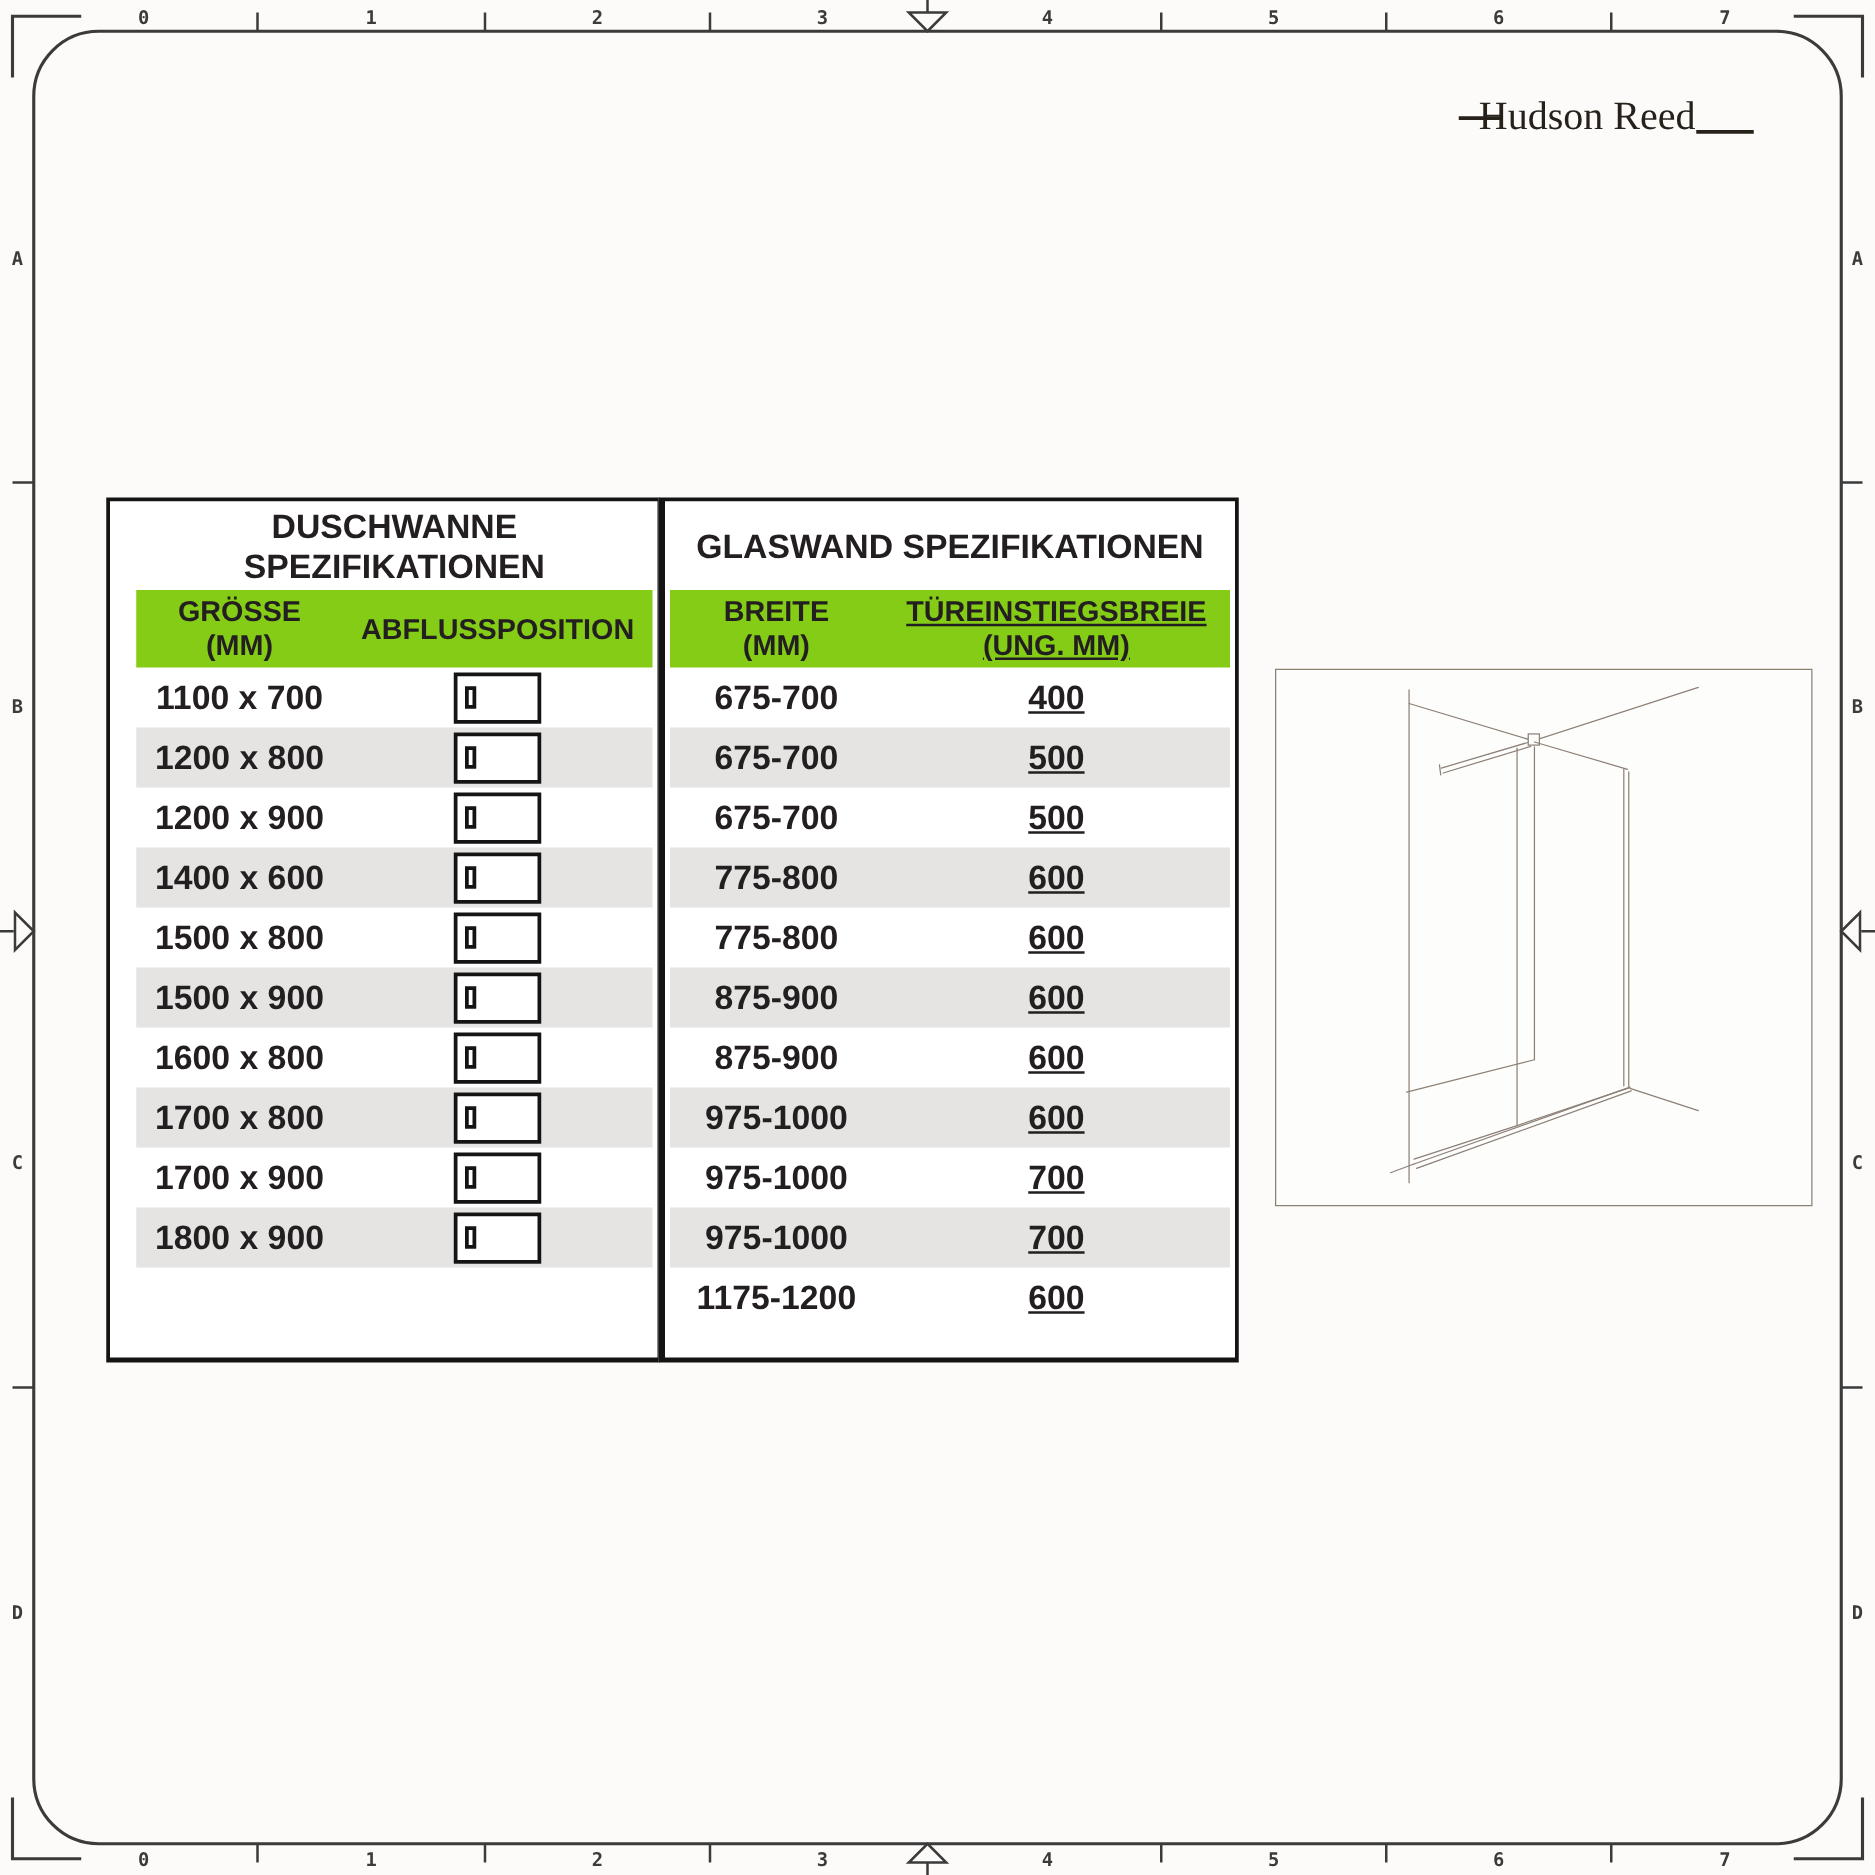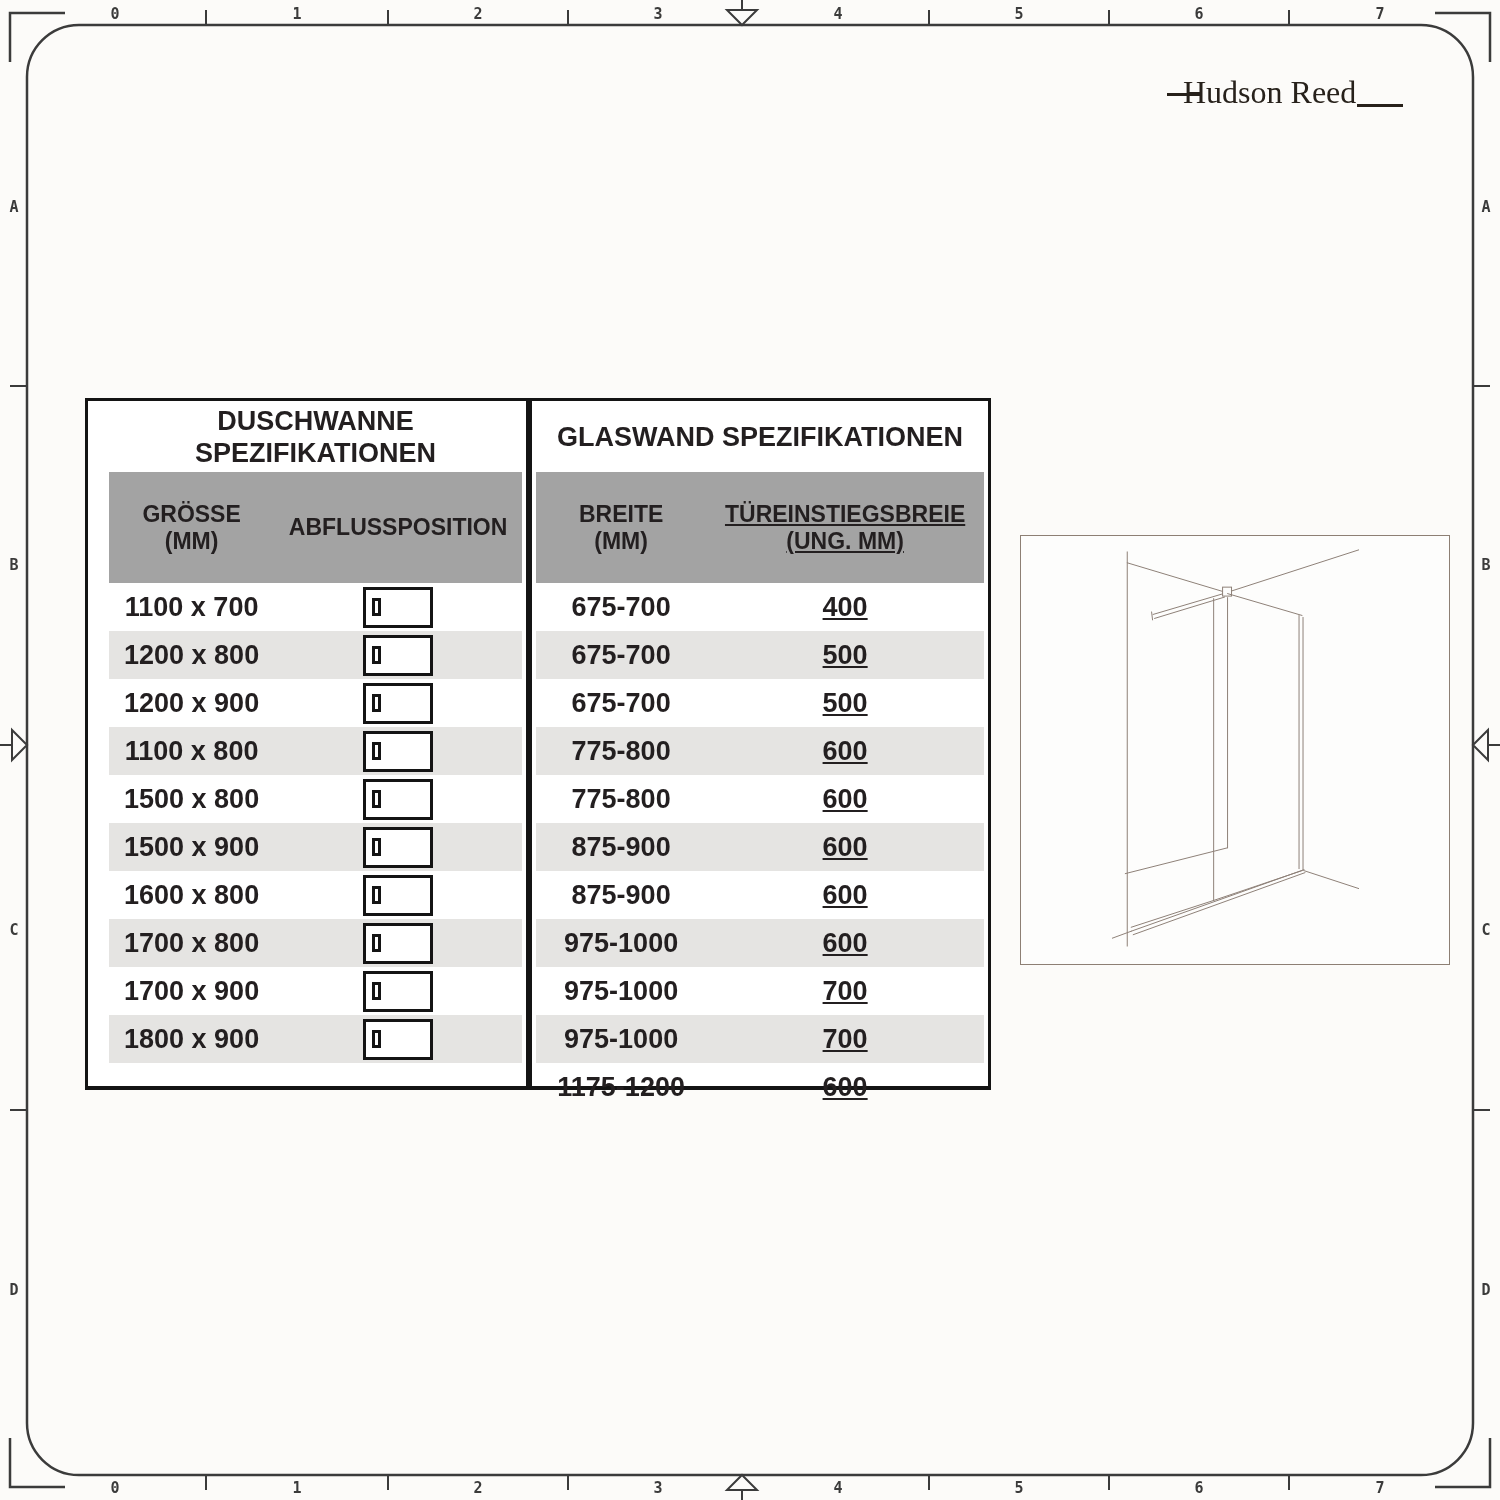--- a/index.html
+++ b/index.html
@@ -22,21 +22,21 @@
   #logo .stroke-right{position:absolute;right:-47px;top:36px;width:46px;height:3px;background:#27211b;}
 
   
   .spec-table{position:absolute;top:398px;box-sizing:border-box;background:#fff;
               border:3px solid #141414;color:#231f20;}
   #tray-table{left:85px;width:443px;height:692px;border-right-width:2px;}
   #glass-table{left:527px;width:464px;height:692px;border-left-width:5px;border-bottom-width:4px;}
   #tray-table{border-bottom-width:4px;padding-left:17px;}
   .tbl-title{height:71px;display:flex;flex-direction:column;justify-content:center;align-items:center;
              font-weight:bold;font-size:27px;line-height:32px;text-align:center;}
-  .tbl-head{height:111px;margin:0 4px;background:#a3a3a3;display:flex;align-items:stretch;}
+  .tbl-head{height:62px;margin:0 4px;background:#84cc16;display:flex;align-items:stretch;}
   .hcell{display:flex;flex-direction:column;justify-content:center;align-items:center;
          font-weight:bold;font-size:23px;line-height:27px;text-align:center;}
   .rows{margin:0 4px;}
   .row{height:48px;display:flex;align-items:stretch;}
   .row:nth-child(even){background:#e5e4e2;}
   .cell{display:flex;justify-content:center;align-items:center;font-weight:bold;font-size:27px;}
   .c40{width:40%;}.c60{width:60%;text-align:center;}.c38{width:38%;}.c62{width:62%;text-decoration:underline;}
 
   
   .drain-icon{box-sizing:border-box;width:70px;height:41px;background:#fff;
@@ -159,21 +159,21 @@
             <span class="drain-icon"></span>
           </div>
         </div>
       <div class="row">
           <div class="cell c40">1200 x 900</div>
           <div class="cell c60">
             <span class="drain-icon"></span>
           </div>
         </div>
       <div class="row">
-          <div class="cell c40">1100 x 800</div>
+          <div class="cell c40">1400 x 600</div>
           <div class="cell c60">
             <span class="drain-icon"></span>
           </div>
         </div>
       <div class="row">
           <div class="cell c40">1500 x 800</div>
           <div class="cell c60">
             <span class="drain-icon"></span>
           </div>
         </div>

